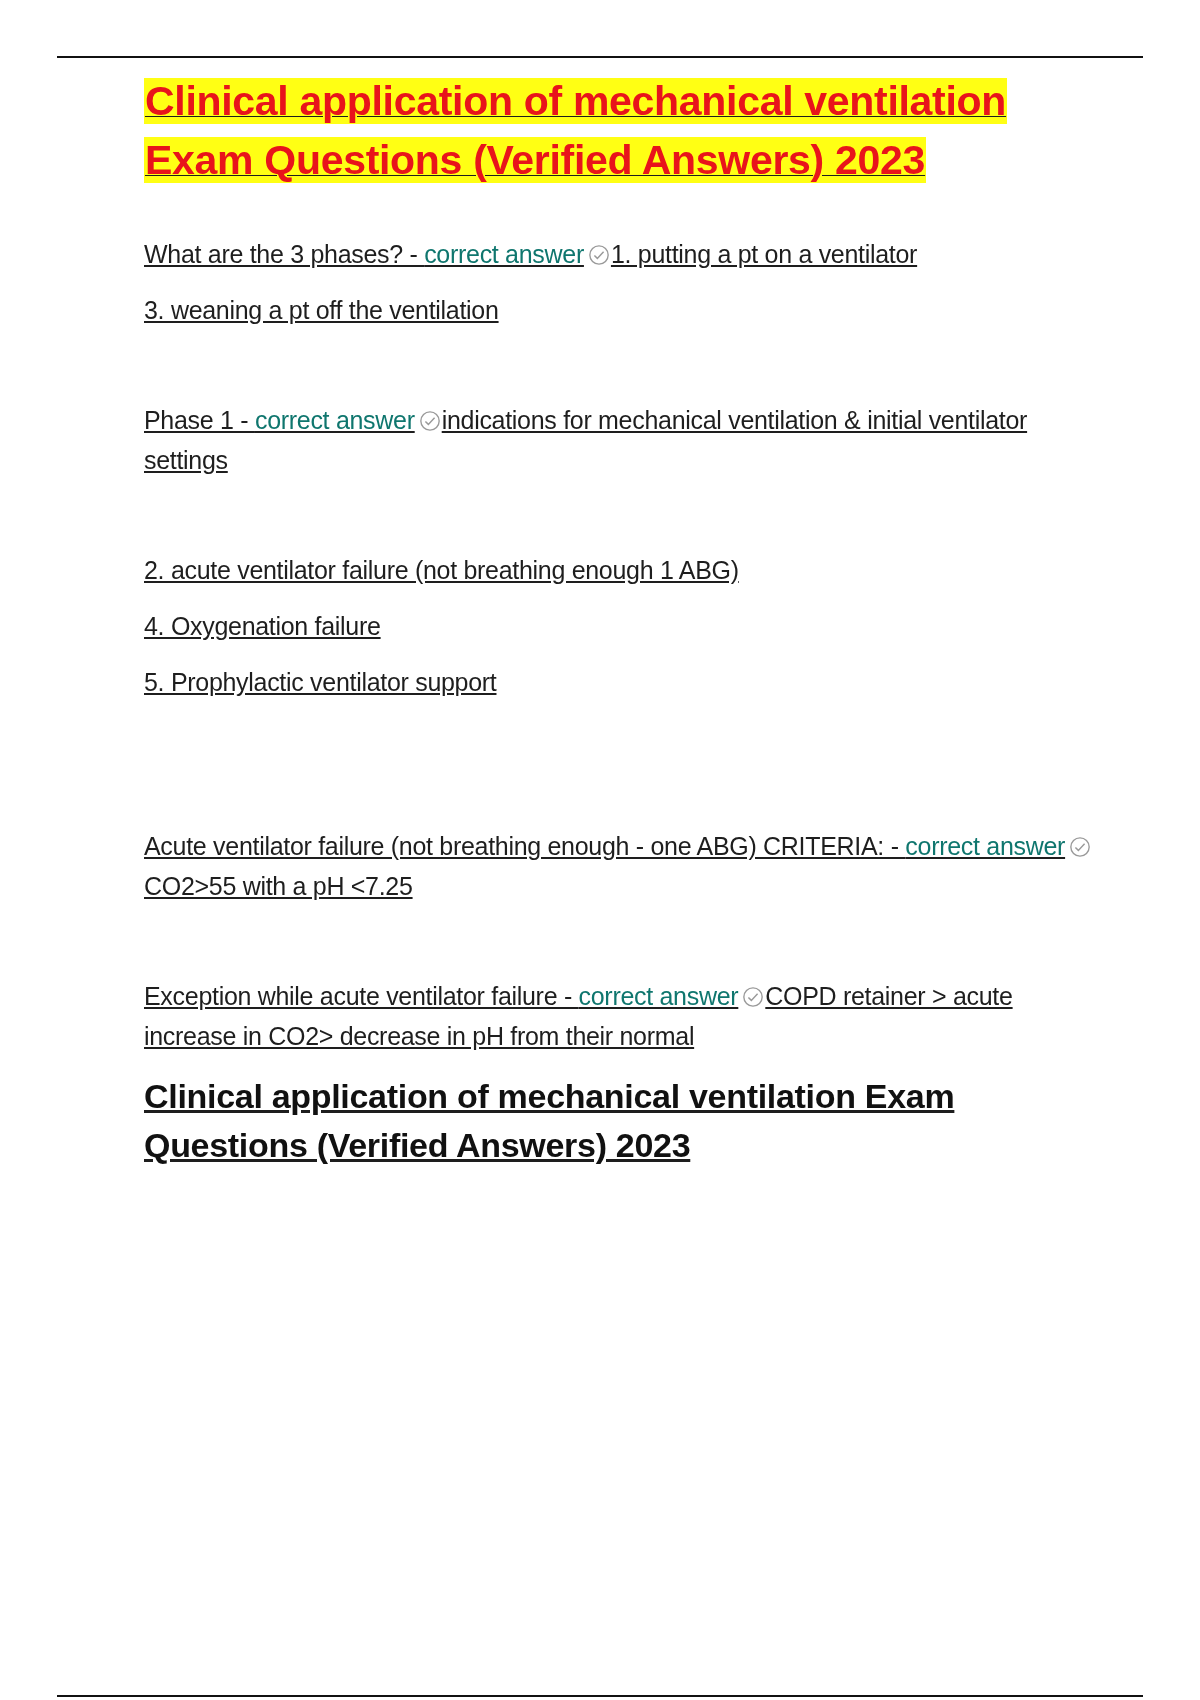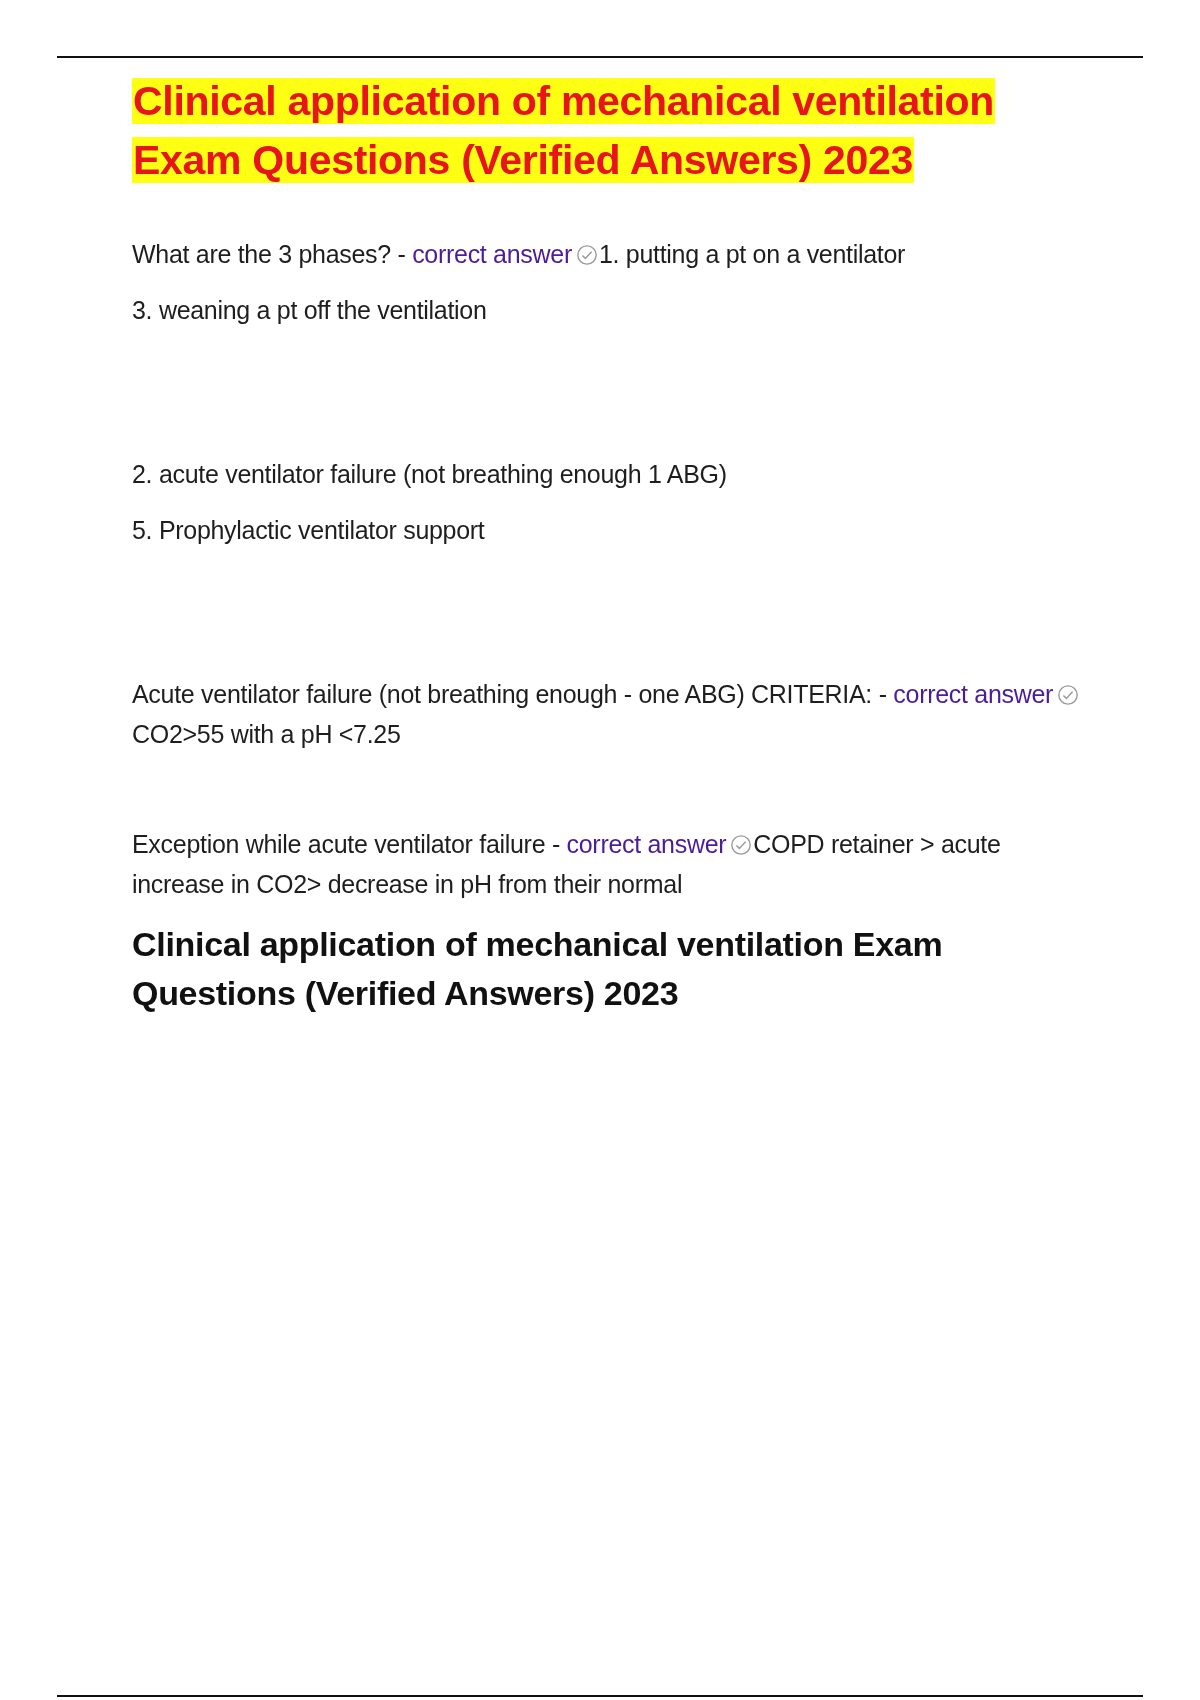--- a/index.html
+++ b/index.html
@@ -1,28 +1,28 @@
 <!DOCTYPE html>
 <html><head>
 <meta charset="utf-8">
 <style>
   html, body { margin: 0; padding: 0; background: #ffffff; }
   body { width: 1200px; height: 1700px; position: relative; overflow: hidden;
          font-family: "Liberation Sans", "DejaVu Sans", sans-serif; color: #1e1e1e; }
   .rule { position: absolute; left: 57px; width: 1086px; height: 2px; background: #111; }
   .rule.top { top: 56px; }
   .rule.bottom { top: 1695px; }
-  .content { position: absolute; left: 132px; top: 72px; width: 950px; }
+  .content { position: absolute; left: 144px; top: 72px; width: 950px; text-decoration: underline; }
   .title { display: inline; font-weight: bold; font-size: 41px; line-height: 59px;
            color: #e8141b; background: #ffff14; letter-spacing: -0.3px;
            -webkit-box-decoration-break: clone; box-decoration-break: clone; padding: 0 1px; }
   .title-wrap { width: 900px; margin-bottom: 44px; }
   p { margin: 0; font-size: 25px; line-height: 40px; letter-spacing: -0.3px; }
   .qa p { margin-bottom: 16px; }
-  .green { color: #4c1d95; }
+  .green { color: #0f766e; }
   .check { display: inline-block; width: 22px; height: 22px; vertical-align: -3px; margin: 0 1px 0 4px; }
   .gap-lg { height: 54px; }
   .footer-title { font-weight: bold; font-size: 34px; line-height: 49px; color: #111; letter-spacing: -0.3px; margin-top: 4px; }
 </style>
 </head>
 <body>
 
 <div class="rule top"></div>
 
 <div class="content">
@@ -32,24 +32,31 @@
 
   <div class="qa">
     <p><span>What are the 3 phases? - </span><span class="green">correct answer</span><svg class="check" viewBox="0 0 24 24">
           <circle cx="12" cy="12" r="10" fill="none" stroke="#9a9a9a" stroke-width="1.5"></circle>
           <path d="M7 12.5l3.2 3.2L17 8.5" fill="none" stroke="#9a9a9a" stroke-width="1.6"></path>
         </svg><span>1. putting a pt on a ventilator</span></p>
     <p>3. weaning a pt off the ventilation</p>
   </div>
   <div class="gap-lg"></div>
 
+  <div class="qa">
+    <p><span>Phase 1 - </span><span class="green">correct answer</span><svg class="check" viewBox="0 0 24 24">
+          <circle cx="12" cy="12" r="10" fill="none" stroke="#9a9a9a" stroke-width="1.5"></circle>
+          <path d="M7 12.5l3.2 3.2L17 8.5" fill="none" stroke="#9a9a9a" stroke-width="1.6"></path>
+        </svg><span>indications for mechanical ventilation &amp; initial ventilator settings</span></p>
+  </div>
   <div class="gap-lg"></div>
 
   <div class="qa">
     <p>2. acute ventilator failure (not breathing enough 1 ABG)</p>
+    <p>4. Oxygenation failure</p>
     <p>5. Prophylactic ventilator support</p>
   </div>
   <div class="gap-lg"></div>
 
   <div class="gap-lg"></div>
 
   <div class="qa">
     <p><span>Acute ventilator failure (not breathing enough - one ABG) CRITERIA: - </span><span class="green">correct answer</span><svg class="check" viewBox="0 0 24 24">
           <circle cx="12" cy="12" r="10" fill="none" stroke="#9a9a9a" stroke-width="1.5"></circle>
           <path d="M7 12.5l3.2 3.2L17 8.5" fill="none" stroke="#9a9a9a" stroke-width="1.6"></path>

